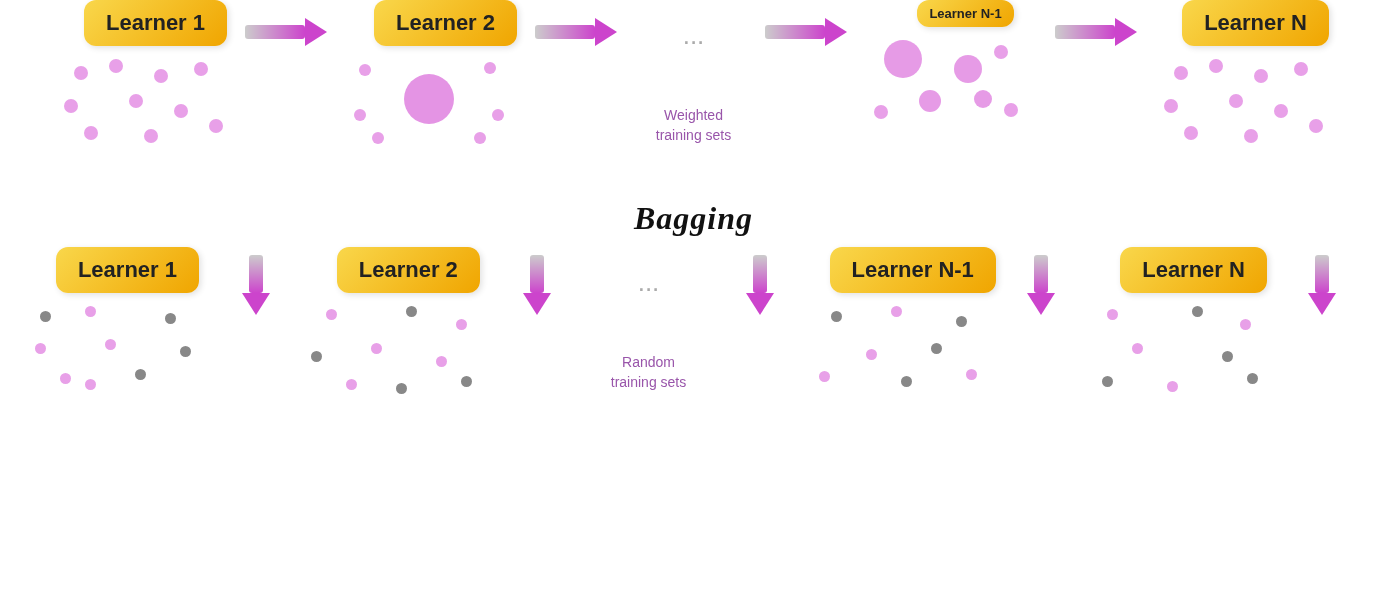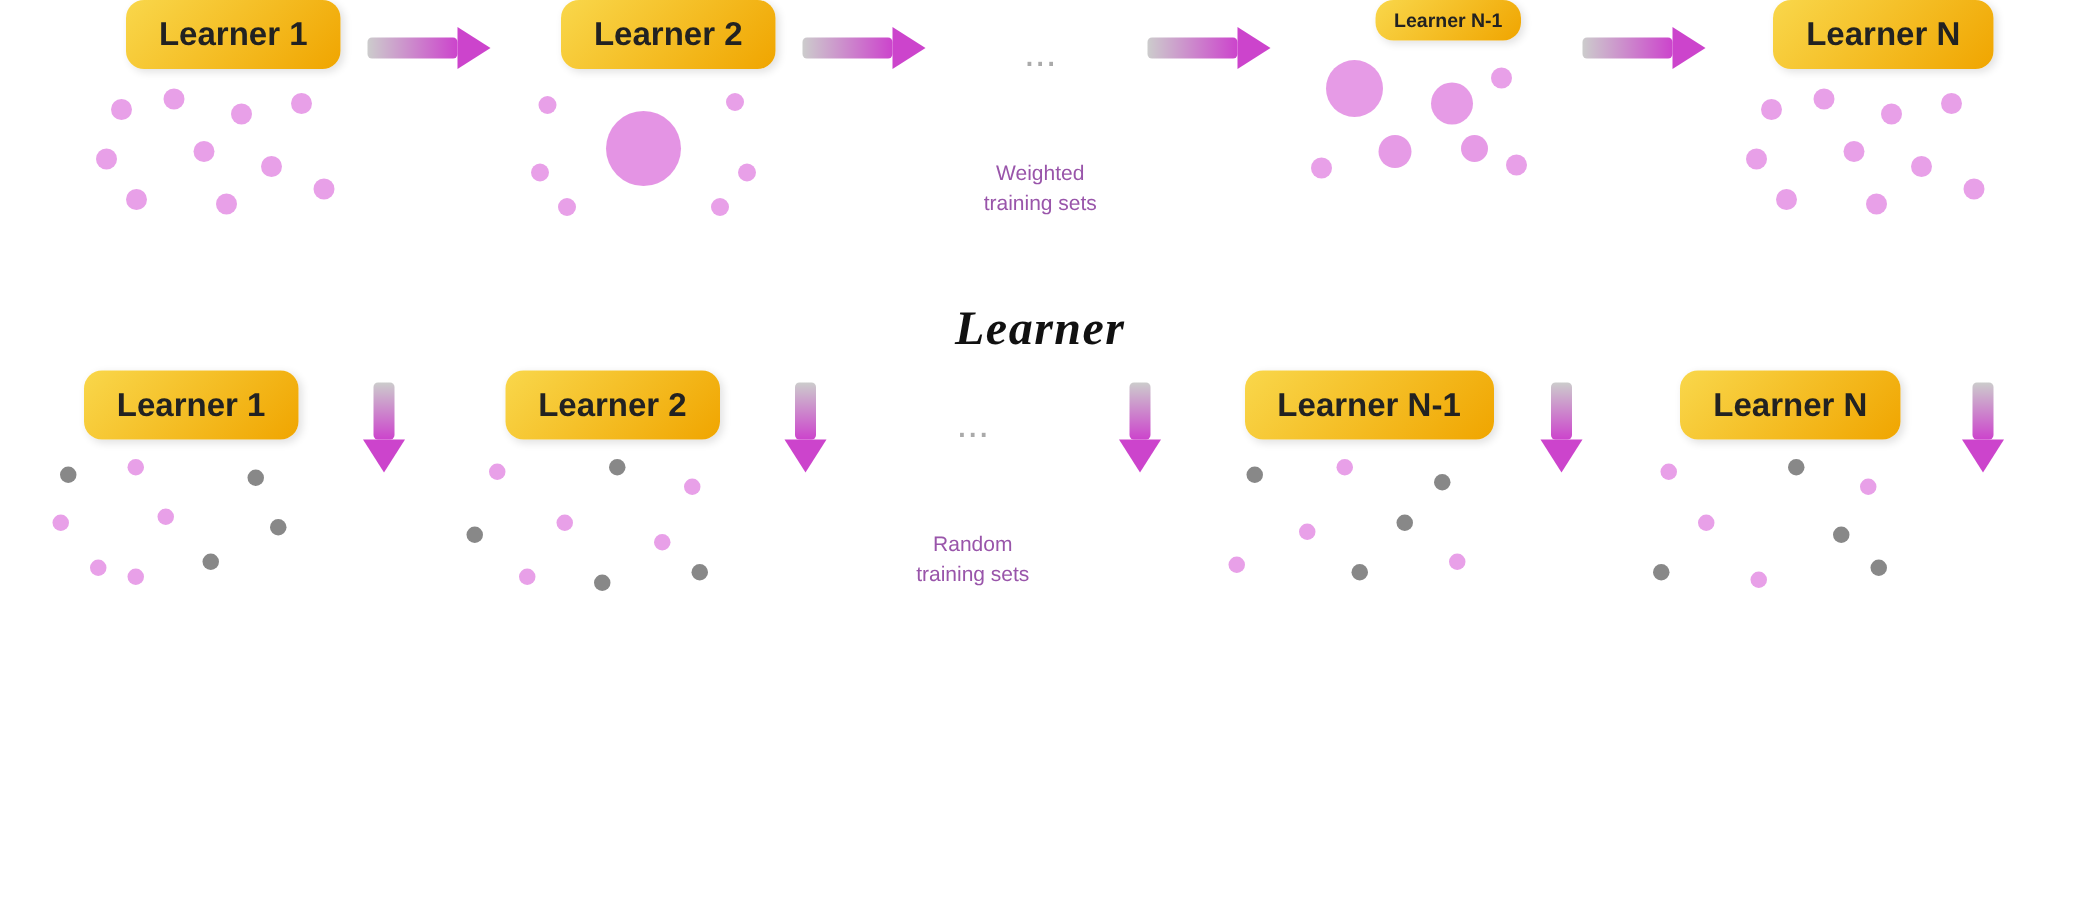--- a/index.html
+++ b/index.html
@@ -291,21 +291,21 @@
           <div class="dot pink-light" style="width:14px;height:14px;left:155px;top:65px;"></div>
         </div>
       </div>
 
     </div>
   </div>
 
   <div class="section-divider"></div>
 
   <div class="bagging-section">
-    <div class="section-title">Learner</div>
+    <div class="section-title">Bagging</div>
 
     <div class="learner-row">
 
       <div class="learner-block">
         <div class="learner-badge">Learner 1</div>
         <div class="dots-area">
           <div class="dot gray" style="width:11px;height:11px;left:15px;top:10px;"></div>
           <div class="dot pink-light" style="width:11px;height:11px;left:60px;top:5px;"></div>
           <div class="dot gray" style="width:11px;height:11px;left:140px;top:12px;"></div>
           <div class="dot pink-light" style="width:11px;height:11px;left:10px;top:42px;"></div>

